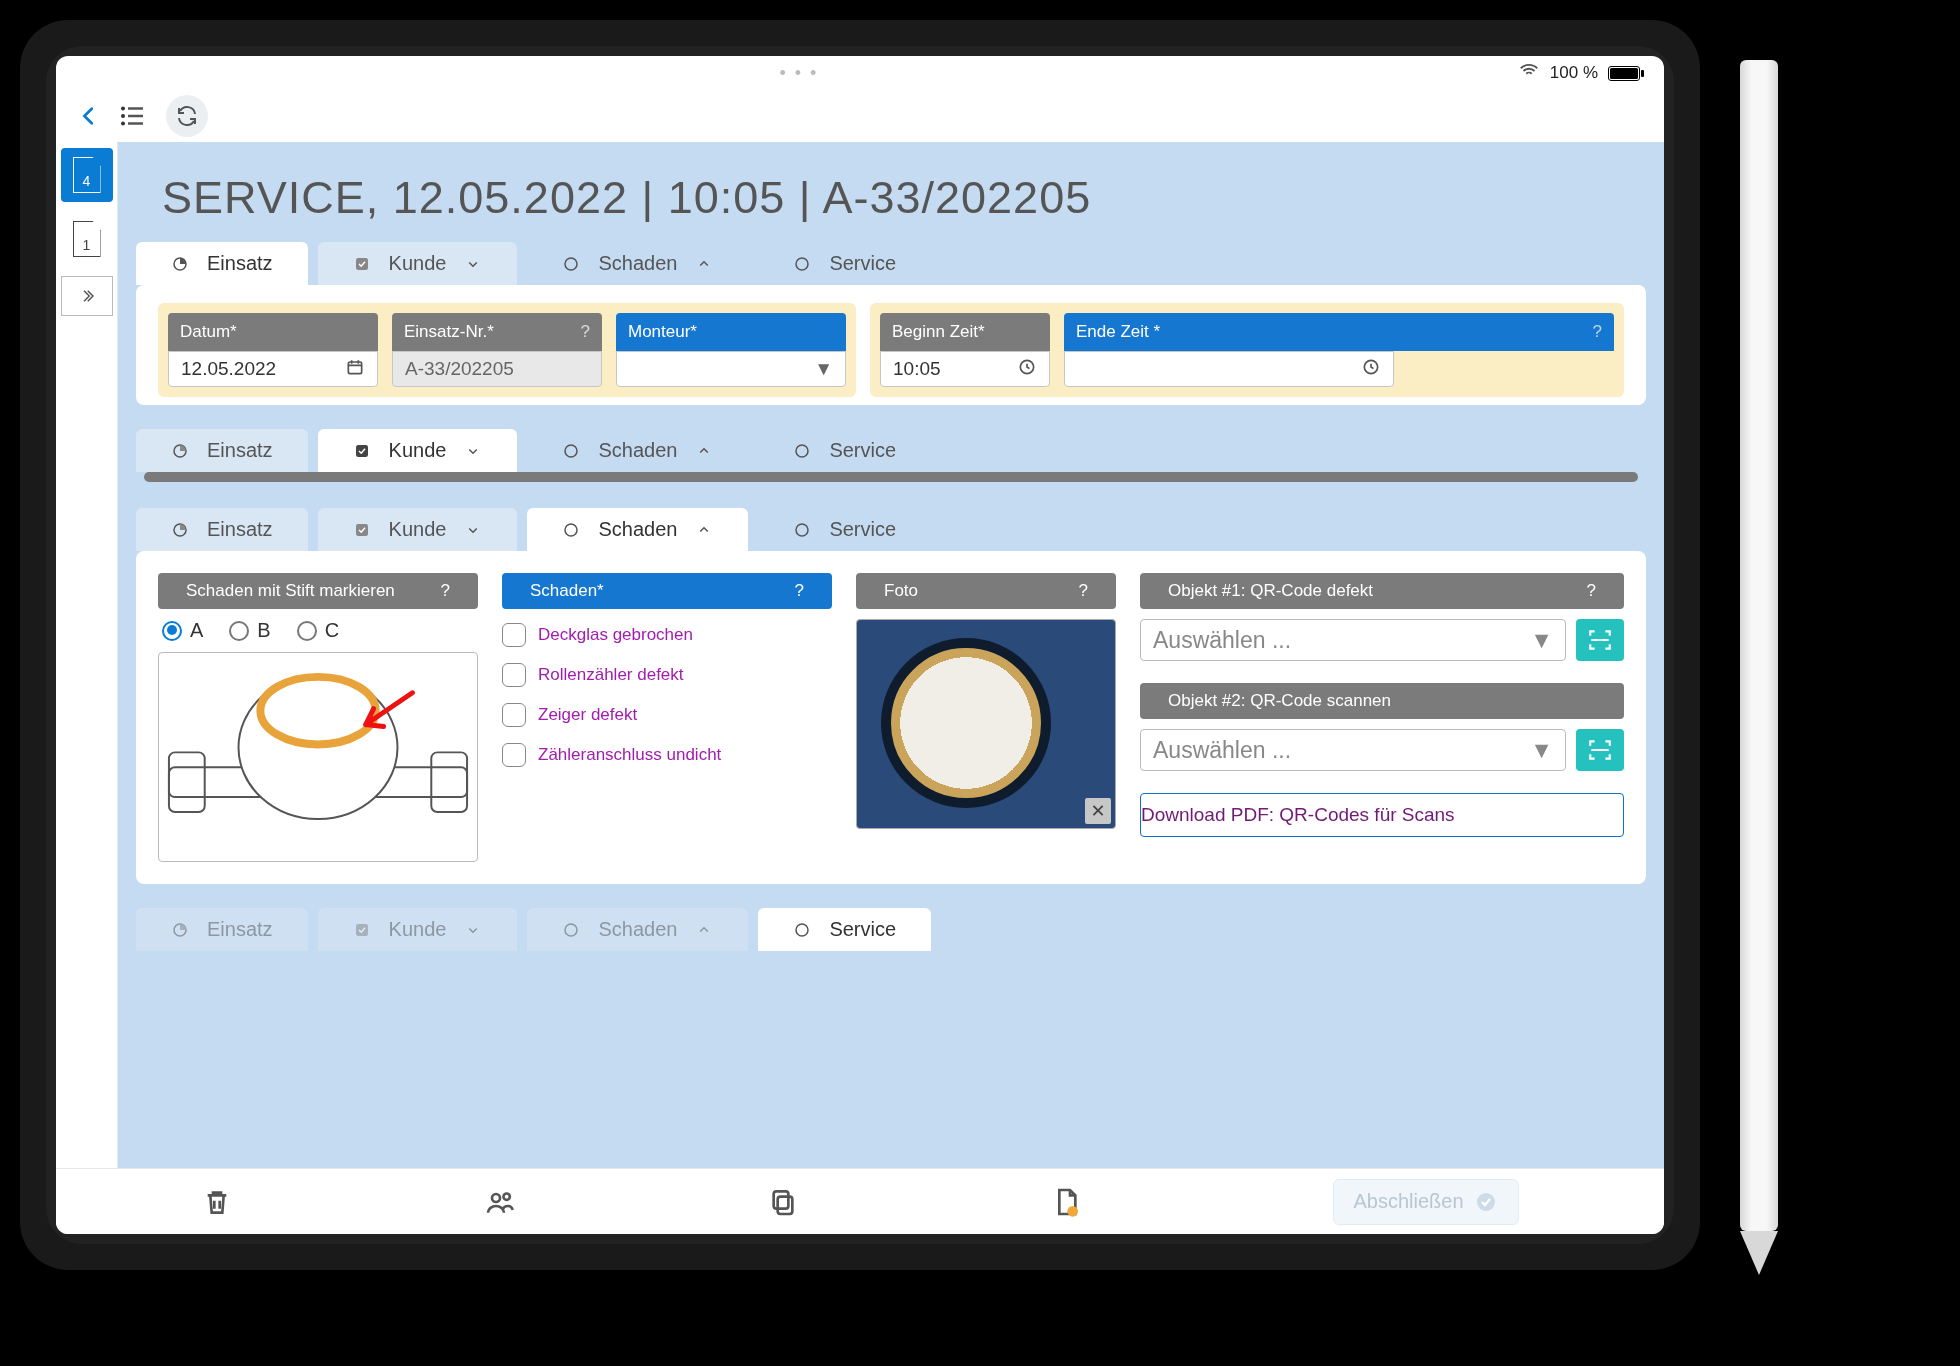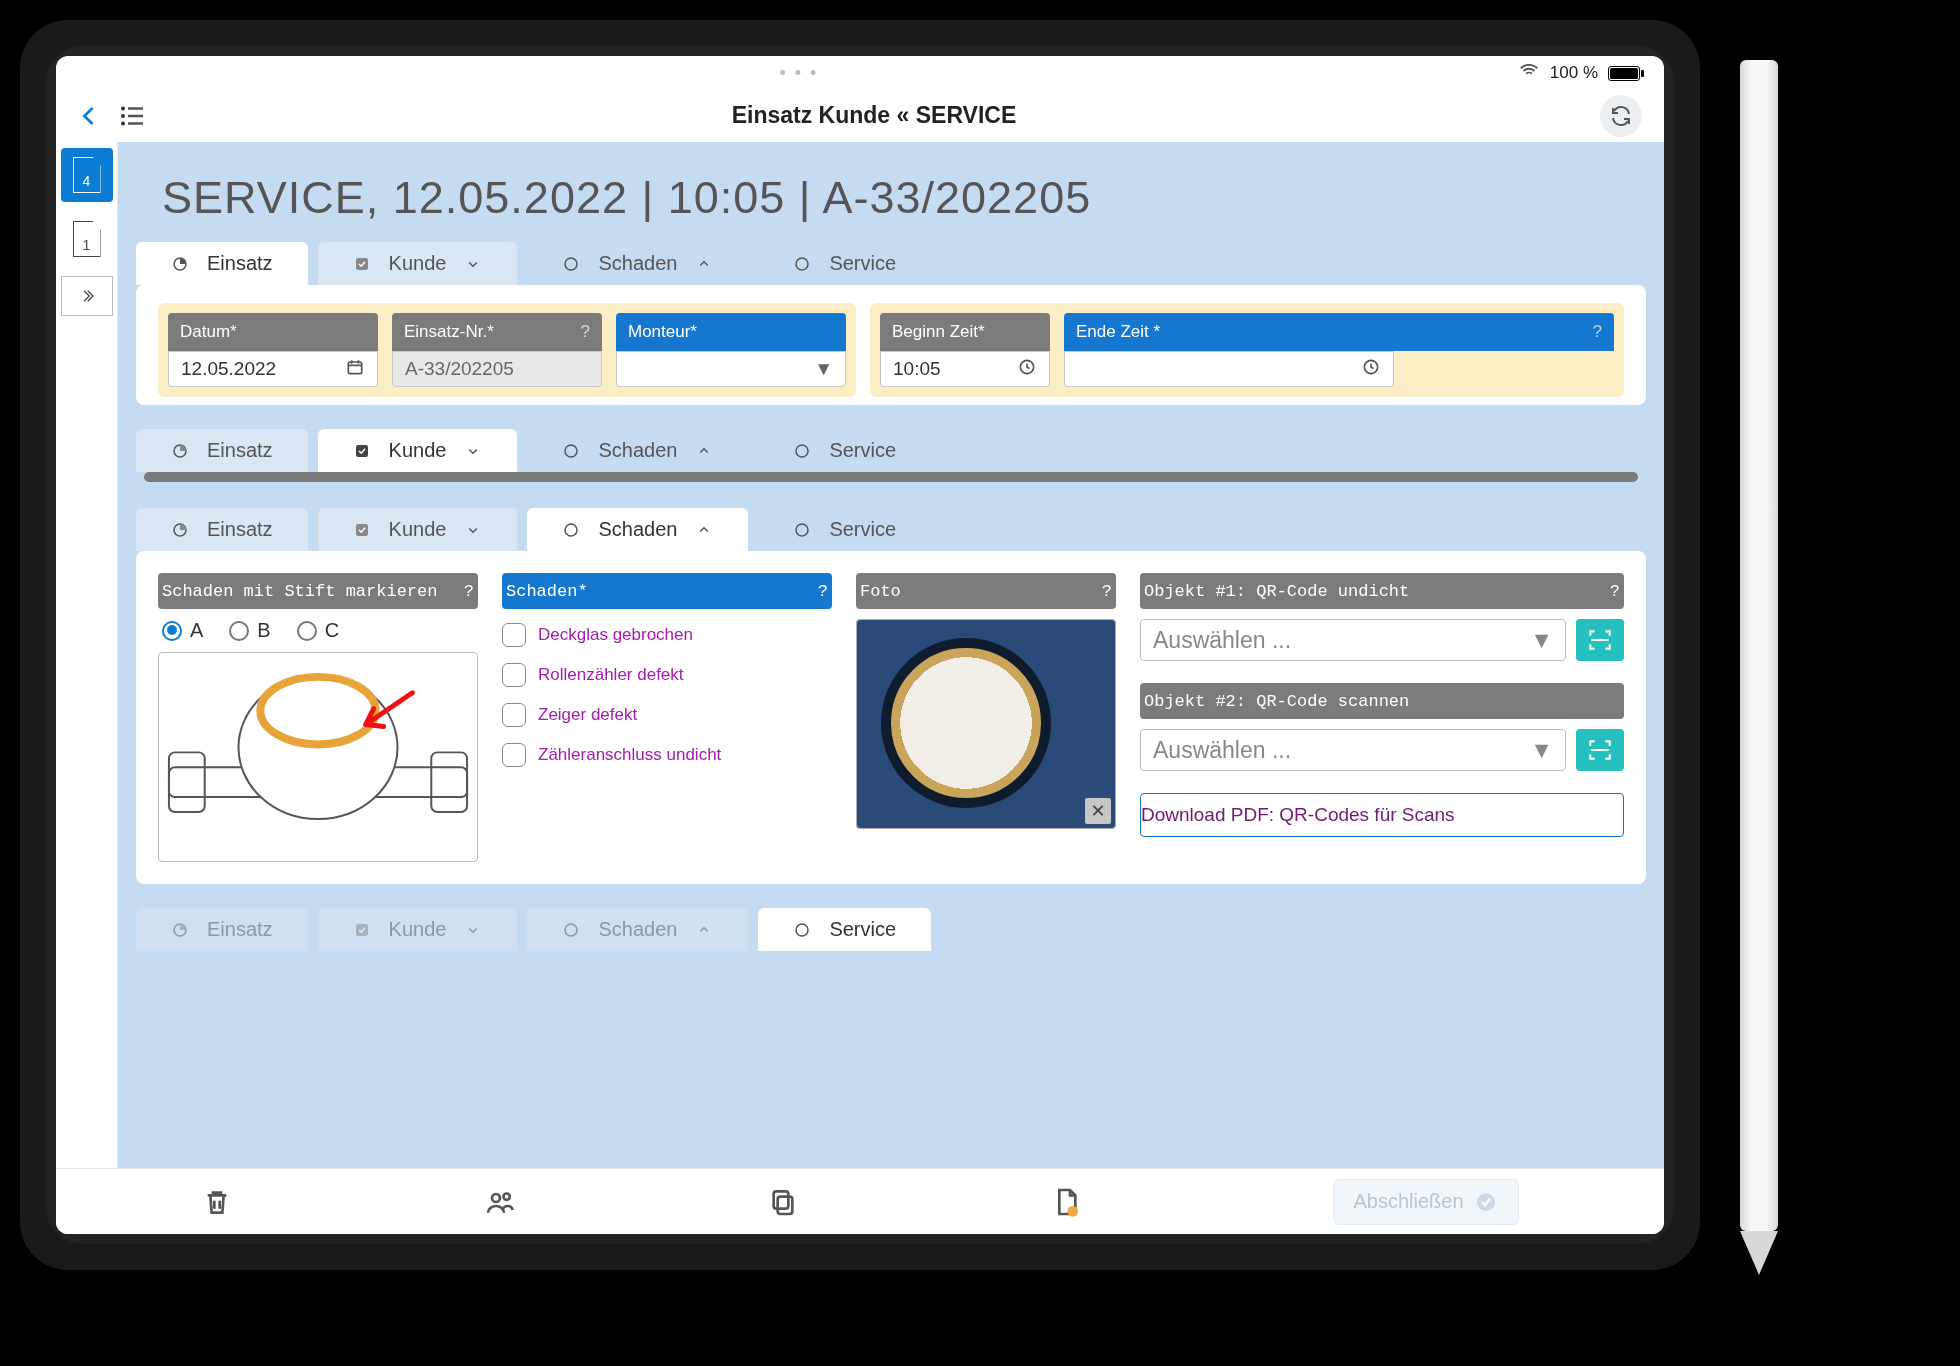--- a/index.html
+++ b/index.html
@@ -53,21 +53,21 @@
   .cell { display:flex; flex-direction:column; }
   .lbl { height:38px; border-radius:4px 4px 0 0; padding:0 12px; display:flex; align-items:center; justify-content:space-between; font-size:17px; color:#fff; background:#7b7b7b;}
   .lbl.blue { background:#1677d1; }
   .lbl .help { opacity:.7;}
   .inp { height:36px; background:#fff; border:1px solid #c6c6c6; border-radius:0 0 4px 4px; padding:0 12px; display:flex; align-items:center; justify-content:space-between; color:#333; font-size:19px;}
   .inp.readonly { background:#e8e8e8; color:#666;}
   .inp .trailing { color:#666;}
   .grow { flex:1; }
   
   .cols4 { display:grid; grid-template-columns: 320px 330px 260px 1fr; gap:24px; }
-  .panel-lbl { height:36px; background:#7b7b7b; color:#fff; border-radius:4px; padding:0 4px; display:flex; align-items:center; justify-content:space-between; font-size:17px; margin-bottom:10px;font-family:Liberation Mono, monospace;}
+  .panel-lbl { height:36px; background:#7b7b7b; color:#fff; border-radius:4px; padding:0 28px; display:flex; align-items:center; justify-content:space-between; font-size:17px; margin-bottom:10px;}
   .panel-lbl.blue{ background:#1677d1; }
   .radios { display:flex; gap:26px; margin-bottom:10px; padding:0 4px;}
   .radio { display:flex; align-items:center; gap:8px; font-size:20px; color:#333;}
   .rdot { width:20px; height:20px; border:2.5px solid #777; border-radius:50%; }
   .radio.active .rdot { border-color:#0a7cd4; }
   .radio.active .rdot::after{ content:""; display:block; width:10px; height:10px; background:#0a7cd4; border-radius:50%; margin:2.5px;}
   .sketch { height:210px; border:1px solid #bbb; border-radius:4px; background:#fff; position:relative;}
   .sketch svg{position:absolute; inset:0;}
   .checks { display:flex; flex-direction:column; gap:16px; padding-top:4px;}
   .check { display:flex; align-items:center; gap:12px; font-size:17px; color:#a21caf;}
@@ -121,21 +121,20 @@
               </svg>
           </span>
           <span class="icon-btn">
             <svg width="30" height="30" viewBox="0 0 24 24">
                 <path d="M8 6h12M8 12h12M8 18h12" class="stroke" stroke-width="2.6"></path>
                 <circle cx="4" cy="6" r="1.6" fill="#333"></circle>
                 <circle cx="4" cy="12" r="1.6" fill="#333"></circle>
                 <circle cx="4" cy="18" r="1.6" fill="#333"></circle>
               </svg>
           </span>
-          <span class="nav-title">Einsatz Kunde « SERVICE</span>
           <span class="icon-btn sync-btn">
             <svg width="24" height="24" viewBox="0 0 24 24">
                 <path d="M20 10a8 8 0 0 0-14.9-3M4 14a8 8 0 0 0 14.9 3" class="stroke"></path>
                 <path d="M4 4v5h5M20 20v-5h-5" class="stroke"></path>
               </svg>
           </span>
         </div>
 
         <div class="body">
           <div class="rail">
@@ -394,21 +393,21 @@
                       <span class="help">?</span>
                     </div>
                   <div class="photo">
                     <div class="meter"></div>
                     <div class="close">✕</div>
                   </div>
                 </div>
 
                 <div>
                   <div class="panel-lbl">
-                      <span>Objekt #1: QR-Code undicht</span>
+                      <span>Objekt #1: QR-Code defekt</span>
                       <span class="help">?</span>
                     </div>
                   <div class="qr-row">
                     <div class="qr-select">
                         <span>Auswählen ...</span>
                         <span>▼</span>
                       </div>
                     <div class="qr-btn">
                         <svg width="26" height="26" viewBox="0 0 24 24">
                           <path d="M3 8V4h4M21 8V4h-4M3 16v4h4M21 16v4h-4M4 12h16" class="stroke-w"></path>

